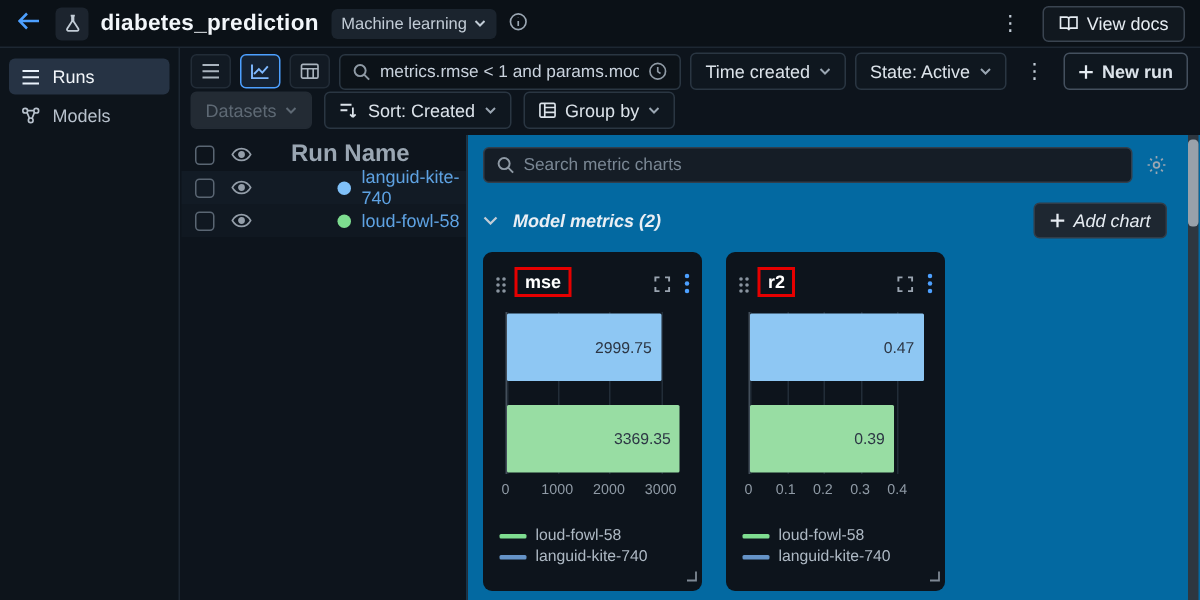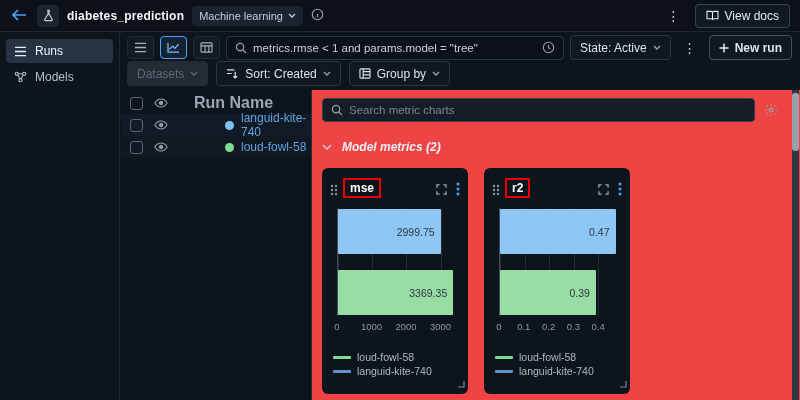--- a/index.html
+++ b/index.html
@@ -5,21 +5,21 @@
   * { margin:0; padding:0; box-sizing:border-box; }
   html,body { background:#05080c; }
   body { font-family:"Liberation Sans","DejaVu Sans",sans-serif; font-size:12px; color:#dde4ec; }
   .app { position:relative; width:800px; height:400px; background:#0d141c; overflow:hidden; }
 
   
   .hdr { position:absolute; top:0; left:0; right:0; height:32px; background:#0b1117;
          border-bottom:1px solid #1d2732; display:flex; align-items:center; padding:0 10px; gap:8px; }
   .back { color:#4da0ff; font-size:16px; line-height:1; cursor:pointer; padding:0 2px; }
   .exp-chip { width:22px; height:22px; background:#1c242e; border-radius:4px; display:flex; align-items:center; justify-content:center; }
-  .hdr-title { font-size:12px; font-weight:700; color:#f2f6fa; letter-spacing:.2px; }
+  .hdr-title { font-size:15px; font-weight:700; color:#f2f6fa; letter-spacing:.2px; }
   .badge { background:#1b242e; border-radius:4px; height:20px; padding:0 7px; display:flex; align-items:center; gap:5px;
            color:#c2ccd6; font-size:11px; cursor:pointer; }
   .icon-info { color:#9aa6b2; }
   .hdr-spacer { flex:1; }
   .kebab { color:#c2ccd6; font-size:14px; letter-spacing:0; padding:0 6px; cursor:pointer; }
   .btn { background:#11181f; border:1px solid #3a4450; border-radius:4px; height:24px; padding:0 10px;
          display:flex; align-items:center; gap:6px; color:#e6ecf2; font-size:12px; cursor:pointer; }
 
   
   .sidebar { position:absolute; top:32px; left:0; width:120px; bottom:0; background:#0d141b;
@@ -52,21 +52,21 @@
   .rt-row { display:flex; align-items:center; height:22px; cursor:pointer; }
   .rt-row.r0 { background:#121b25; }
   .rt-row.r1 { background:#101821; }
   .cb { width:13px; height:13px; border:1.5px solid #5a6673; border-radius:3px; margin-left:9px; flex-shrink:0; cursor:pointer; }
   .eye { margin-left:11px; color:#949ea9; display:flex; flex-shrink:0; cursor:pointer; }
   .rt-head .colname { margin-left:26px; }
   .dot { width:9px; height:9px; border-radius:50%; margin-left:57px; flex-shrink:0; }
   .runlink { margin-left:7px; color:#5ea2e2; cursor:pointer; }
 
   
-  .panel { flex:1; background:#ef4444; border-left:1px solid #242f3a; position:relative; padding:8px 22px 0 10px; }
+  .panel { flex:1; background:#0369a1; border-left:1px solid #242f3a; position:relative; padding:8px 22px 0 10px; }
   .scroll-track { position:absolute; top:0; right:1px; bottom:0; width:7px; background:#2e3740; }
   .scroll-thumb { position:absolute; top:3px; left:0; width:7px; height:58px; background:#99a1aa; border-radius:3px; cursor:pointer; }
   .psearch { display:flex; align-items:center; gap:9px; }
   .msearch { flex:1; height:24px; background:#151d26; border:1px solid #323e4b; border-radius:4px;
              display:flex; align-items:center; gap:6px; padding:0 8px; }
   .msearch input { flex:1; background:transparent; border:none; outline:none; color:#c9d2dd; font-size:11.5px;
                    font-family:"Liberation Sans","DejaVu Sans",sans-serif; }
   .msearch input::placeholder { color:#7a8794; }
   .gear { color:#9aa6b2; display:flex; cursor:pointer; }
   .sect { display:flex; align-items:center; gap:10px; margin-top:13px; height:24px;font-style:italic; }
@@ -180,20 +180,26 @@
             <circle cx="5.5" cy="5.5" r="4"></circle>
             <path d="M8.6 8.6 L12 12"></path>
           </svg>
         <input type="text" value="metrics.rmse &lt; 1 and params.model = &quot;tree&quot;" style="">
         <svg width="13" height="13" viewBox="0 0 14 14" fill="none" stroke="#8f9aa5" stroke-width="1.2">
             <circle cx="7" cy="7" r="5.6"></circle>
             <path d="M7 4 V7.3 L9 8.6"></path>
           </svg>
       </span>
       <span class="drop">
+        <span>Time created</span>
+        <svg width="8" height="5" viewBox="0 0 8 5" fill="none" stroke="#9aa6b2" stroke-width="1.3">
+            <path d="M1 1 L4 4 L7 1"></path>
+          </svg>
+      </span>
+      <span class="drop">
         <span>State: Active</span>
         <svg width="8" height="5" viewBox="0 0 8 5" fill="none" stroke="#9aa6b2" stroke-width="1.3">
             <path d="M1 1 L4 4 L7 1"></path>
           </svg>
       </span>
       <span class="kebab">⋮</span>
       <span class="drop newrun">
         <svg width="10" height="10" viewBox="0 0 10 10" fill="none" stroke="#e6ecf2" stroke-width="1.5">
             <path d="M5 0.5 V9.5 M0.5 5 H9.5"></path>
           </svg>
@@ -282,20 +288,26 @@
               </svg>
           </span>
         </div>
 
         <div class="sect">
           <svg width="10" height="6" viewBox="0 0 10 6" fill="none" stroke="#c2ccd6" stroke-width="1.5">
               <path d="M1 1 L5 5 L9 1"></path>
             </svg>
           <span class="sect-title">Model metrics (2)</span>
           <span class="sect-spacer"></span>
+          <span class="addchart">
+            <svg width="10" height="10" viewBox="0 0 10 10" fill="none" stroke="#e6ecf2" stroke-width="1.5">
+                <path d="M5 0.5 V9.5 M0.5 5 H9.5"></path>
+              </svg>
+            <span>Add chart</span>
+          </span>
         </div>
 
         <div class="cards">
 
           <div class="card">
             <div class="card-head">
               <span class="drag">
                 <svg width="8" height="12" viewBox="0 0 8 12">
                     <g fill="currentColor">
                       <circle cx="2" cy="2" r="1.2"></circle>

